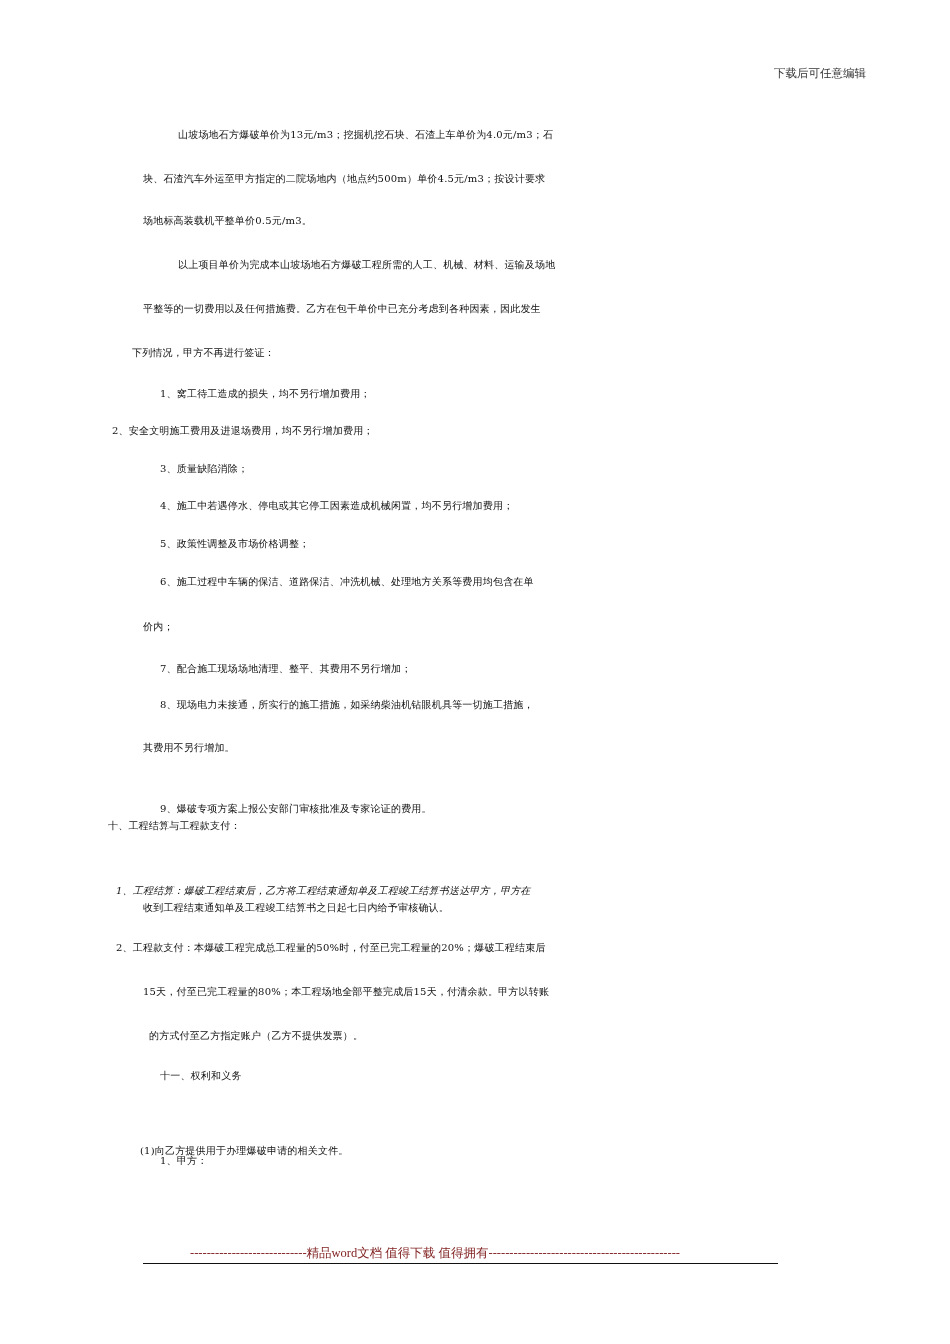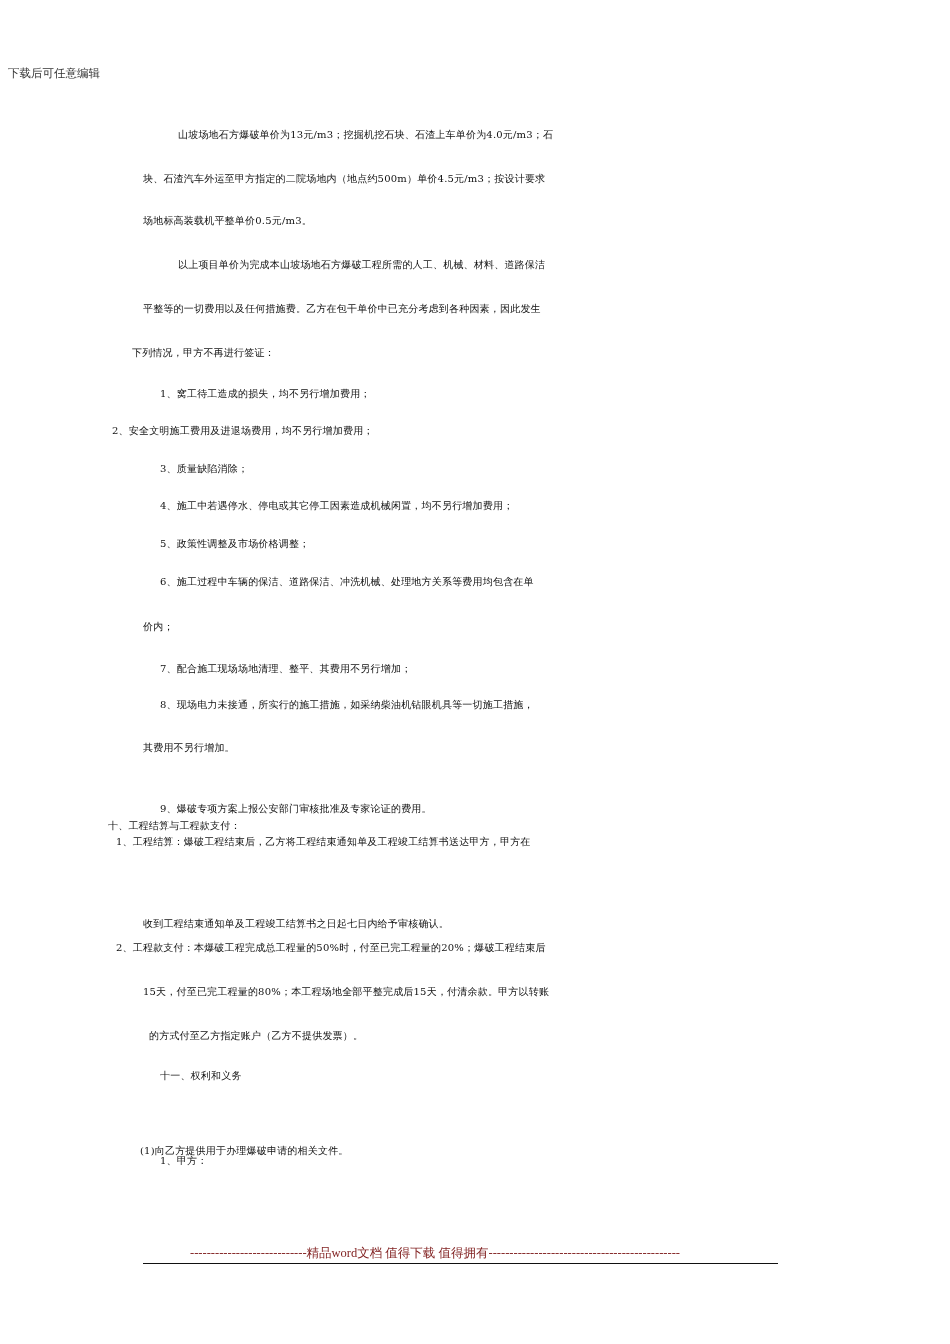--- a/index.html
+++ b/index.html
@@ -1,51 +1,51 @@
 <!DOCTYPE html>
 <html><head>
 <meta charset="utf-8">
 <style>
   html, body { margin: 0; padding: 0; background: #ffffff; }
   body { width: 950px; height: 1344px; position: relative; overflow: hidden;
          font-family: "DejaVu Serif", "Liberation Serif", serif; color: #111; }
-  .header { position: absolute; top: 66px; left: 0; width: 866px; text-align: left;
-            font-size: 11.5px; color: #333; margin-left: 8px; }
+  .header { position: absolute; top: 66px; left: 0; width: 866px; text-align: right;
+            font-size: 11.5px; color: #333; }
   .line { position: absolute; font-size: 10px; white-space: nowrap; letter-spacing: 0.2px; }
   .footer-text { position: absolute; top: 1245px; left: 190px; font-size: 12.5px;
                  color: #7f1d1d; white-space: nowrap; font-family: "Liberation Serif", serif; }
   .footer-rule { position: absolute; top: 1263px; left: 143px; width: 635px; height: 0;
                  border-top: 1.5px solid #111; }
 </style>
 </head>
 <body>
 
 <div class="header">下载后可任意编辑</div>
 
 <div id="body-lines">
     <div class="line" style="left: 178px; top: 128px;">山坡场地石方爆破单价为13元/m3；挖掘机挖石块、石渣上车单价为4.0元/m3；石</div>
     <div class="line" style="left: 143px; top: 172px;">块、石渣汽车外运至甲方指定的二院场地内（地点约500m）单价4.5元/m3；按设计要求</div>
     <div class="line" style="left: 143px; top: 214px;">场地标高装载机平整单价0.5元/m3。</div>
-    <div class="line" style="left: 178px; top: 258px;">以上项目单价为完成本山坡场地石方爆破工程所需的人工、机械、材料、道路保洁</div>
+    <div class="line" style="left: 178px; top: 258px;">以上项目单价为完成本山坡场地石方爆破工程所需的人工、机械、材料、运输及场地</div>
     <div class="line" style="left: 143px; top: 302px;">平整等的一切费用以及任何措施费。乙方在包干单价中已充分考虑到各种因素，因此发生</div>
     <div class="line" style="left: 132px; top: 346px;">下列情况，甲方不再进行签证：</div>
     <div class="line" style="left: 160px; top: 387px;">1、窝工待工造成的损失，均不另行增加费用；</div>
     <div class="line" style="left: 112px; top: 424px;">2、安全文明施工费用及进退场费用，均不另行增加费用；</div>
     <div class="line" style="left: 160px; top: 462px;">3、质量缺陷消除；</div>
     <div class="line" style="left: 160px; top: 499px;">4、施工中若遇停水、停电或其它停工因素造成机械闲置，均不另行增加费用；</div>
     <div class="line" style="left: 160px; top: 537px;">5、政策性调整及市场价格调整；</div>
     <div class="line" style="left: 160px; top: 575px;">6、施工过程中车辆的保洁、道路保洁、冲洗机械、处理地方关系等费用均包含在单</div>
     <div class="line" style="left: 143px; top: 620px;">价内；</div>
     <div class="line" style="left: 160px; top: 662px;">7、配合施工现场场地清理、整平、其费用不另行增加；</div>
     <div class="line" style="left: 160px; top: 698px;">8、现场电力未接通，所实行的施工措施，如采纳柴油机钻眼机具等一切施工措施，</div>
     <div class="line" style="left: 143px; top: 741px;">其费用不另行增加。</div>
     <div class="line" style="left: 160px; top: 781px; margin-top: 21px;">9、爆破专项方案上报公安部门审核批准及专家论证的费用。</div>
     <div class="line" style="left: 108px; top: 819px;">十、工程结算与工程款支付：</div>
-    <div class="line" style="left: 116px; top: 835px;">1、工程结算：爆破工程结束后，乙方将工程结束通知单及工程竣工结算书送达甲方，甲方在</div>
-    <div class="line" style="left: 143px; top: 901px; margin-top: 16px;">收到工程结束通知单及工程竣工结算书之日起七日内给予审核确认。</div>
+    <div class="line" style="left: 116px; top: 884px; font-style: italic;">1、工程结算：爆破工程结束后，乙方将工程结束通知单及工程竣工结算书送达甲方，甲方在</div>
+    <div class="line" style="left: 143px; top: 901px;">收到工程结束通知单及工程竣工结算书之日起七日内给予审核确认。</div>
     <div class="line" style="left: 116px; top: 941px;">2、工程款支付：本爆破工程完成总工程量的50%时，付至已完工程量的20%；爆破工程结束后</div>
     <div class="line" style="left: 143px; top: 985px;">15天，付至已完工程量的80%；本工程场地全部平整完成后15天，付清余款。甲方以转账</div>
     <div class="line" style="left: 149px; top: 1029px;">的方式付至乙方指定账户（乙方不提供发票）。</div>
     <div class="line" style="left: 160px; top: 1069px;">十一、权利和义务</div>
     <div class="line" style="left: 160px; top: 1154px;">1、甲方：</div>
     <div class="line" style="left: 140px; top: 1144px;">(1)向乙方提供用于办理爆破申请的相关文件。</div>
   </div>
 
 <div class="footer-text">----------------------------精品word文档 值得下载 值得拥有----------------------------------------------</div>
 <div class="footer-rule"></div>

